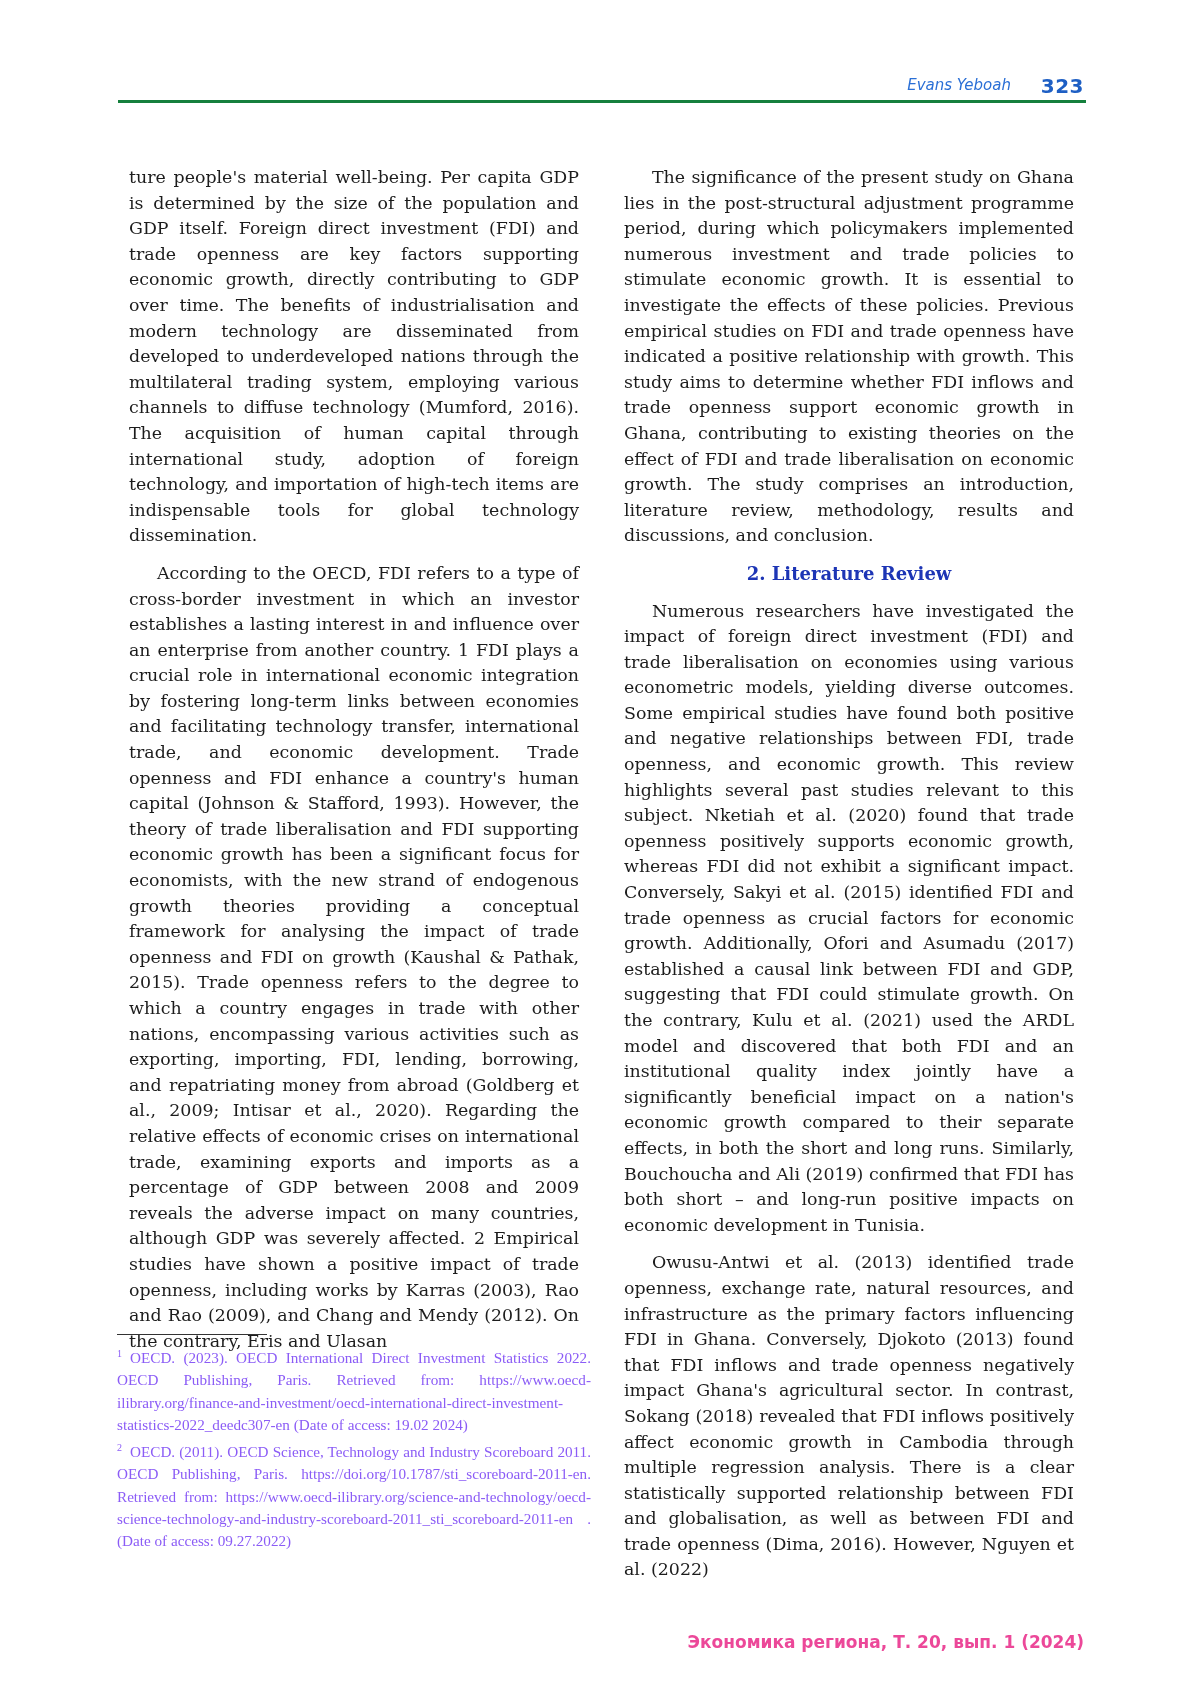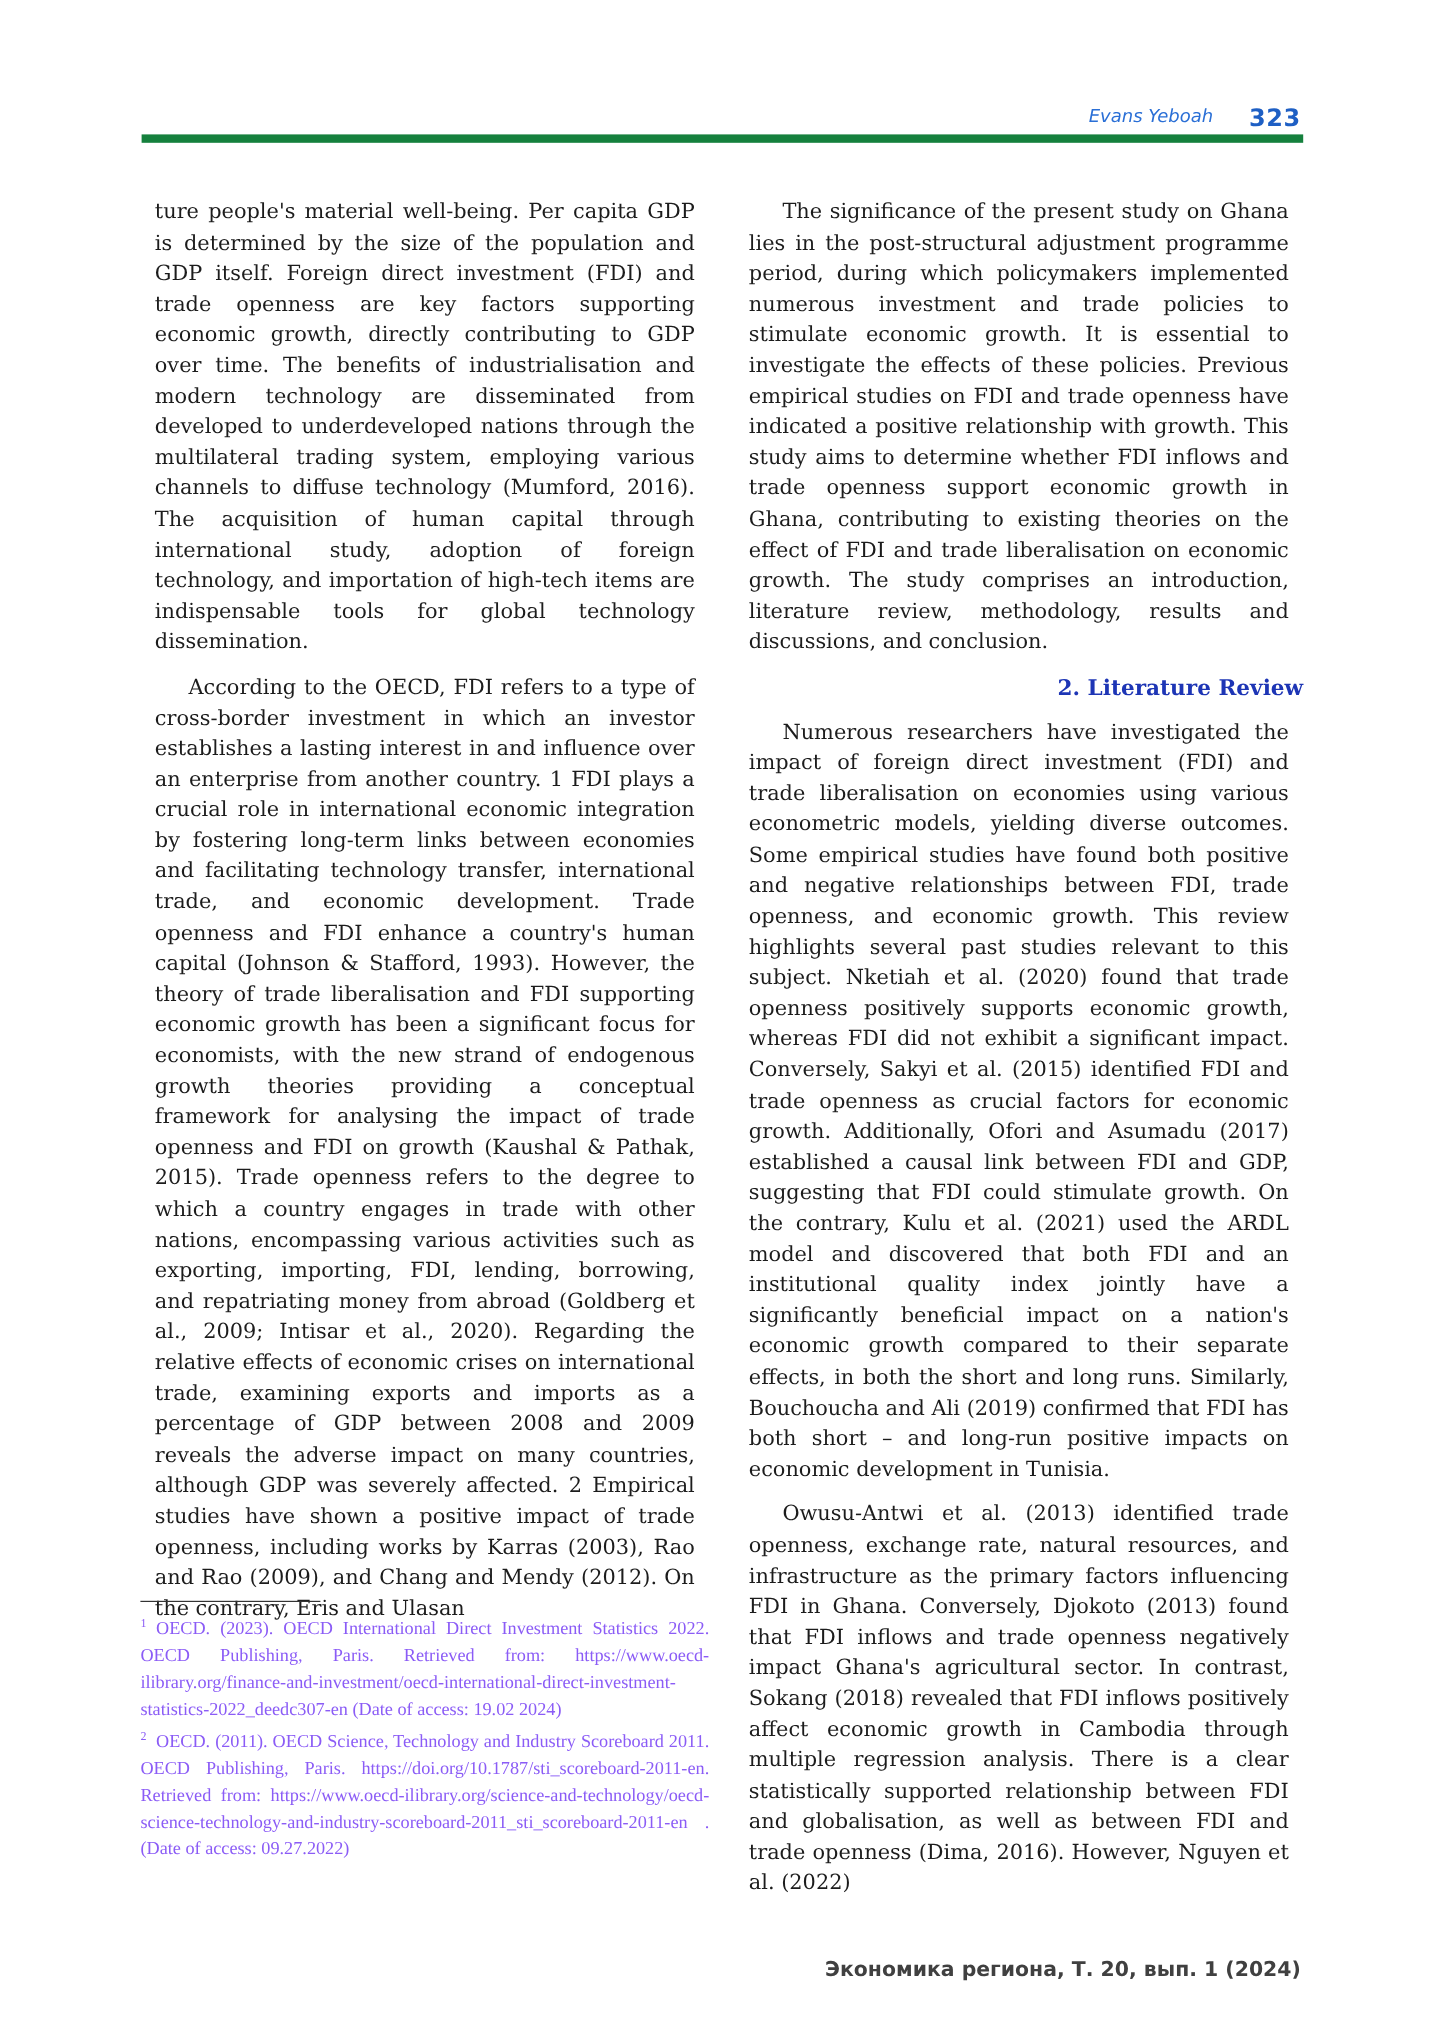--- a/index.html
+++ b/index.html
@@ -1,21 +1,21 @@
 <!DOCTYPE html>
 <html><head>
   <meta charset="utf-8">
   <style>
     html, body { margin: 0; padding: 0; background: #ffffff; }
     body { width: 1200px; height: 1699px; position: relative; overflow: hidden; }
     .page { position: absolute; left: 0; top: 0; width: 1200px; height: 1699px; }
 
     .running-head {
-      position: absolute; left: 118px; top: 86px; width: 968px; height: 26px;
-      border-bottom: 7px solid #15803d;
+      position: absolute; left: 118px; top: 74px; width: 968px; height: 26px;
+      border-bottom: 3px solid #15803d;
     }
     .rh-author {
       position: absolute; right: 75px; top: 2px;
       font-family: "DejaVu Sans", sans-serif; font-style: italic;
       font-size: 15px; color: #2a6fd6;
     }
     .rh-page {
       position: absolute; right: 2px; top: 0px;
       font-family: "DejaVu Sans", sans-serif; font-weight: bold;
       font-size: 20px; color: #1e5fc4; letter-spacing: 0.5px;
@@ -26,40 +26,40 @@
       font-family: "DejaVu Serif", serif; font-size: 17.4px; line-height: 25.6px;
       color: #1c1c1c; text-align: justify; hyphens: manual;
     }
     .col-left { left: 117px; }
     .col-right { left: 612px; }
     .col p { margin: 12px; }
     .indent { text-indent: 28px; }
 
     .section-heading {
       font-family: "DejaVu Serif", serif; font-weight: bold;
-      font-size: 18px; color: #1d35b5; text-align: right;
+      font-size: 18px; color: #1d35b5; text-align: center;
       margin: 10px 0 12px 0 !important;
     }
 
     .footnote-rule {
       position: absolute; left: 117px; top: 1334px; width: 150px; height: 1px;
       background: #333;
     }
     .footnotes {
       position: absolute; left: 117px; top: 1343px; width: 474px;
       font-family: "Liberation Serif", serif; font-size: 15.2px; line-height: 22.4px;
       color: #8b5cf6; text-align: justify;
     }
     .footnotes p { margin: 0; word-break: break-word; }
     .fn-mark { font-size: 10px; vertical-align: super; margin-right: 8px; }
 
     .running-foot {
       position: absolute; right: 116px; top: 1632px;
       font-family: "DejaVu Sans", sans-serif; font-weight: bold;
-      font-size: 17px; color: #404040;
+      font-size: 17px; color: #ec4899;
     }
   </style>
 </head>
 <body>
 
 <div class="page">
 
   <div class="running-head">
     <span class="rh-author">Evans Yeboah</span>
     <span class="rh-page">323</span>

